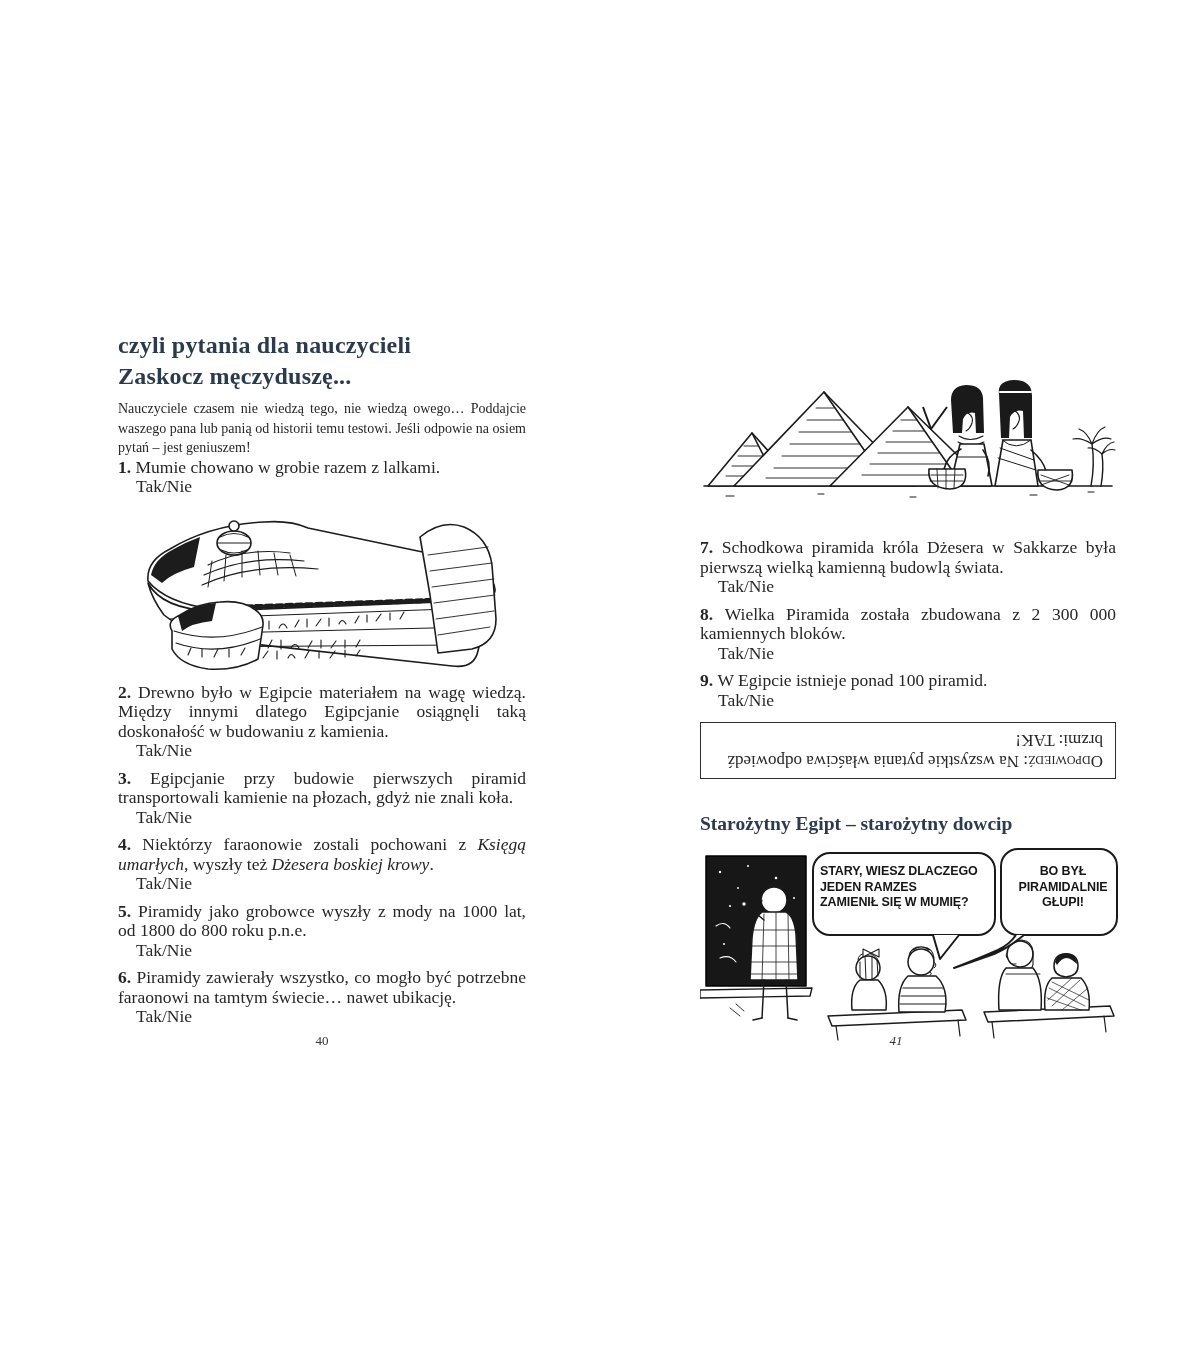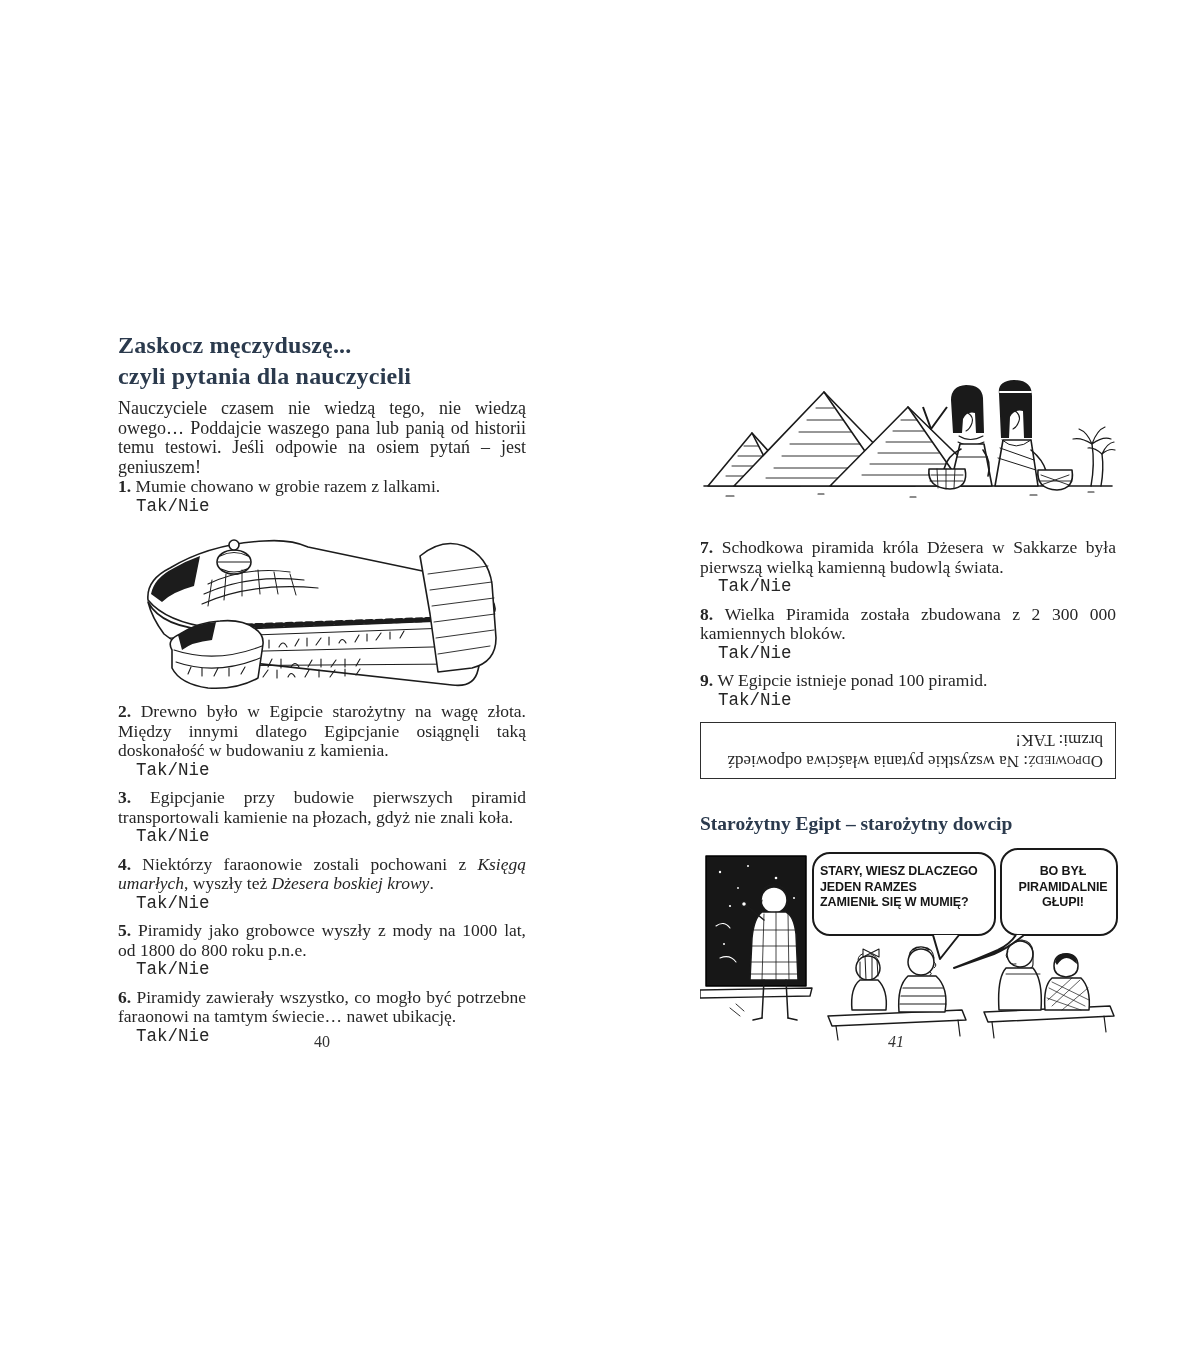--- a/index.html
+++ b/index.html
@@ -5,26 +5,26 @@
   html,body{margin:0;padding:0;}
   body{width:1200px;height:1372px;background:#ffffff;position:relative;
        font-family:"Liberation Serif", serif;color:#242424;overflow:hidden;}
   .sheet{position:absolute;inset:0;background:#fff;}
 
   .page-col{position:absolute;}
   #page-left{left:118px;top:330px;width:408px;}
   #page-right{left:700px;top:334px;width:416px;}
 
   .book-title{font-weight:bold;font-size:24px;line-height:31px;color:#2b3a4d;letter-spacing:.2px;}
-  .intro{margin-top:7px;font-size:18px;line-height:19.5px;text-align:justify;color:#262626;}
+  .intro{margin-top:7px;font-size:14px;line-height:19.5px;text-align:justify;color:#262626;}
 
   .question{font-size:17.5px;line-height:19.5px;text-align:justify;color:#262626;margin:0 0 8px 0;}
   .qnum{font-weight:bold;}
   .ital{font-style:italic;}
-  .answer{margin-left:18px;text-align:left;font-family:Liberation Mono, monospace;}
+  .answer{margin-left:18px;text-align:left;}
   .qlist{}
 
   svg.art{display:block;}
   .cartoon{position:relative;}
   #cartoon1{height:188px;margin-top:2px;}
   #cartoon2{height:198px;margin-top:13px;}
   #sarcophagus-wrap{margin-top:4px;}
 
   .bubble{position:absolute;box-sizing:border-box;border:2px solid #1a1a1a;border-radius:18px;
           background:#fff;font-family:"Liberation Sans", sans-serif;font-weight:bold;
@@ -34,33 +34,33 @@
   #bubble2a{left:112px;top:4px;width:184px;height:84px;padding:10px 6px 4px 6px;}
   #bubble2b{left:300px;top:0;width:118px;height:88px;padding:14px 6px 4px 14px;text-align:center;}
   .tail{position:absolute;z-index:3;overflow:visible;}
 
   .answer-box{box-sizing:border-box;margin-top:12px;width:100%;border:1.6px solid #2e2e2e;
               padding:6px 12px 7px 12px;transform:rotate(180deg);
               font-size:17px;line-height:21px;color:#262626;}
   .answer-box .sc{font-variant:small-caps;}
   .section-heading{margin-top:34px;font-size:19.5px;font-weight:bold;color:#2b3a4d;}
 
-  .pagenum{position:absolute;top:1033px;font-size:16px;color:#333;text-align:center;}
+  .pagenum{position:absolute;top:1033px;font-size:13px;color:#333;text-align:center;}
   #pagenum-left{left:118px;width:408px;}
   #pagenum-right{left:700px;width:392px;font-style:italic;}
 </style>
 </head>
 <body>
 
 <div class="sheet">
 
   <div class="page-col" id="page-left">
     <div class="book-title">
+      <div>czyli pytania dla nauczycieli</div>
       <div>Zaskocz męczyduszę...</div>
-      <div>czyli pytania dla nauczycieli</div>
     </div>
     <div class="intro">Nauczyciele czasem nie wiedzą tego, nie wiedzą owego… Poddajcie waszego pana lub panią od historii temu testowi. Jeśli odpowie na osiem pytań – jest geniuszem!</div>
 
     <div class="qlist">
         <div class="question"><span class="qnum">1. </span><span>Mumie chowano w grobie razem z lalkami.</span><div class="answer">Tak/Nie</div></div>
       </div>
 
     <div id="sarcophagus-wrap">
       <svg class="art" width="408" height="178" viewBox="0 0 408 178">
         <g fill="none" stroke="#1c1c1c" stroke-width="1.6" stroke-linecap="round" stroke-linejoin="round">
@@ -88,21 +88,21 @@
 
           <path d="M54,126 Q48,116 62,110 Q80,98 102,97 Q124,95 136,104 Q146,110 145,120 L140,154 Q118,166 90,164 Q62,160 54,144 Z" fill="#fff"></path>
           <path d="M60,111 Q78,99 98,98 L94,116 Q74,118 64,126 Z" fill="#1c1c1c" stroke="none"></path>
           <path d="M56,126 Q98,140 144,122 M58,138 Q98,152 142,134" stroke-width="1.1"></path>
           <path d="M70,150 l3,-7 m11,9 l0,-8 m12,8 l4,-8 m11,8 l0,-8 m12,6 l4,-7" stroke-width="1.1"></path>
         </g>
       </svg>
     </div>
 
     <div class="qlist">
-        <div class="question"><span class="qnum">2. </span><span>Drewno było w Egipcie starożytny na wagę złota. Między innymi dlatego Egipcjanie osiągnęli taką doskonałość w budowaniu z kamienia.</span><div class="answer">Tak/Nie</div></div>
+        <div class="question"><span class="qnum">2. </span><span>Drewno było w Egipcie materiałem na wagę wiedzą. Między innymi dlatego Egipcjanie osiągnęli taką doskonałość w budowaniu z kamienia.</span><div class="answer">Tak/Nie</div></div>
         <div class="question"><span class="qnum">3. </span><span>Egipcjanie przy budowie pierwszych piramid transportowali kamienie na płozach, gdyż nie znali koła.</span><div class="answer">Tak/Nie</div></div>
         <div class="question"><span class="qnum">4. </span><span>Niektórzy faraonowie zostali pochowani z </span><span class="ital">Księgą umarłych</span><span>, wyszły też </span><span class="ital">Dżesera boskiej krowy</span><span>.</span><div class="answer">Tak/Nie</div></div>
         <div class="question"><span class="qnum">5. </span><span>Piramidy jako grobowce wyszły z mody na 1000 lat, od 1800 do 800 roku p.n.e.</span><div class="answer">Tak/Nie</div></div>
         <div class="question"><span class="qnum">6. </span><span>Piramidy zawierały wszystko, co mogło być potrzebne faraonowi na tamtym świecie… nawet ubikację.</span><div class="answer">Tak/Nie</div></div>
       </div>
   </div>
 
   <div class="page-col" id="page-right">
 
     <div class="cartoon" id="cartoon1">

